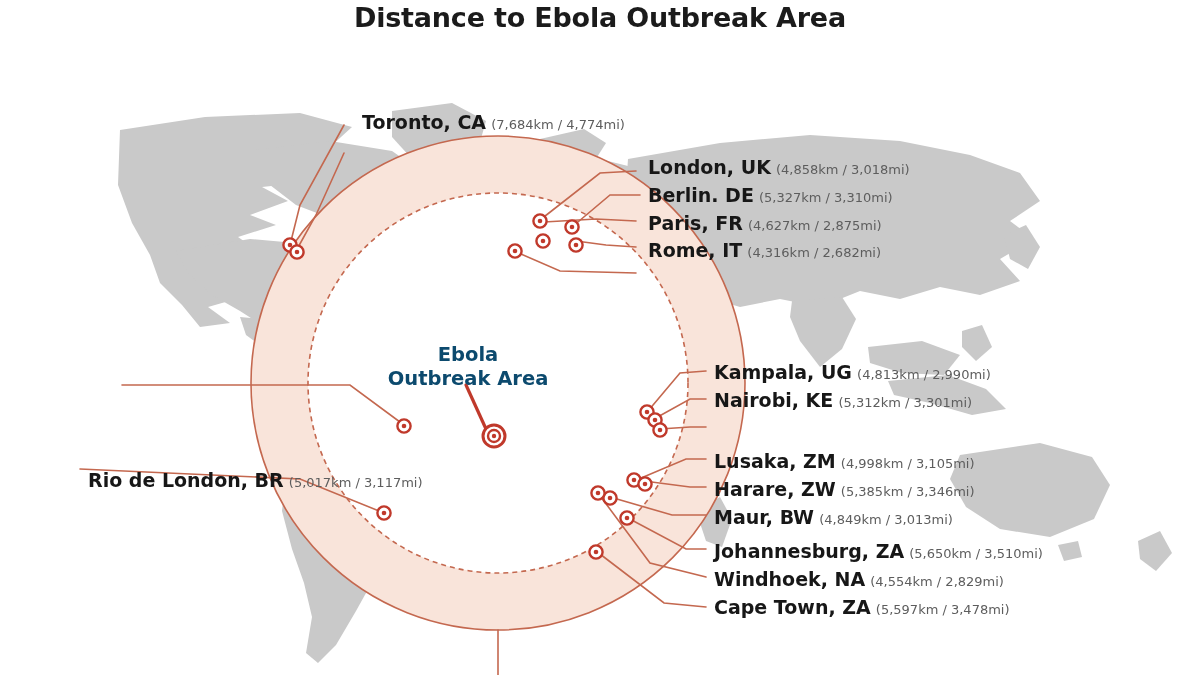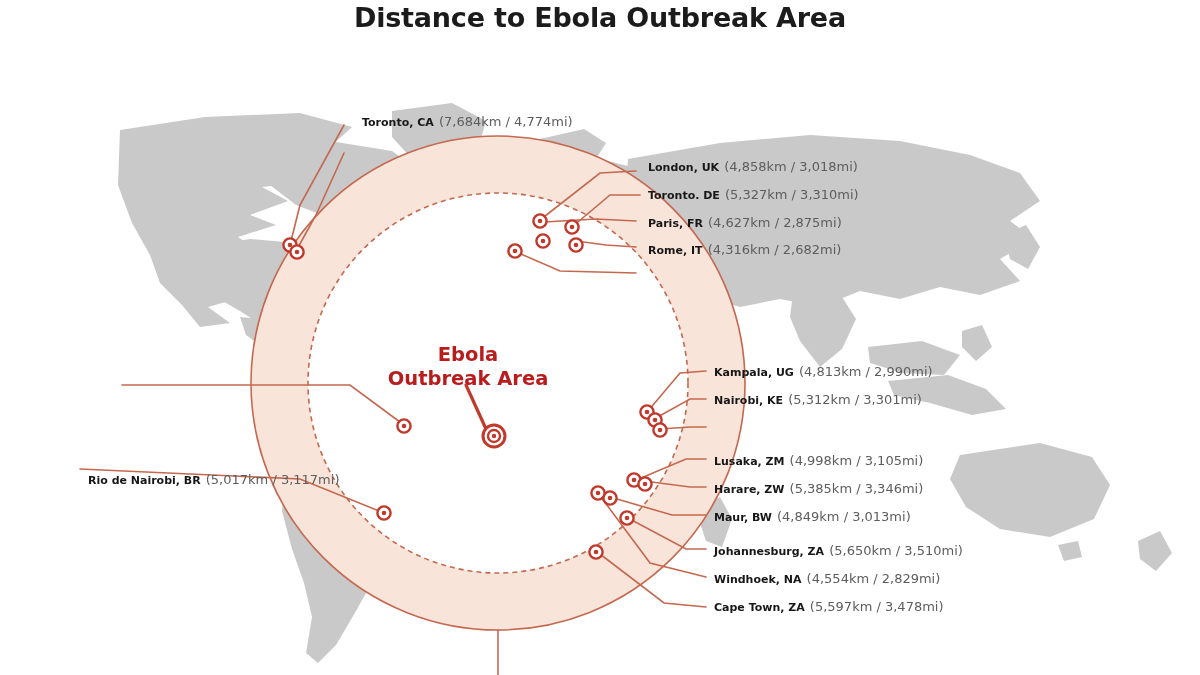--- a/index.html
+++ b/index.html
@@ -18,27 +18,27 @@
 
   
   #mapwrap{position:absolute;left:0;top:55px;width:1200px;height:620px;}
   #mapsvg{position:absolute;left:0;top:0;width:1200px;height:620px;}
 
   
   .lbl{
     position:absolute;white-space:nowrap;line-height:1;
     font-family:"DejaVu Sans", sans-serif;
   }
-  .lbl .city{font-size:11px;font-weight:700;color:#171717;}
+  .lbl .city{font-size:19px;font-weight:700;color:#171717;}
   .lbl .dist{font-size:13px;font-weight:400;color:#5d5d5d;}
 
   
   .ebola-cap{
     position:absolute;left:384px;top:288px;width:168px;text-align:center;
-    font-size:19.5px;font-weight:700;color:#b91c1c;line-height:1.22;
+    font-size:19.5px;font-weight:700;color:#0c4a6e;line-height:1.22;
     font-family:"DejaVu Sans", sans-serif;
   }
 </style>
 </head>
 <body>
 
 <div id="stage">
 
   <div class="title">Distance to Ebola Outbreak Area</div>
 
@@ -222,34 +222,34 @@
   <div class="lbl" style="left:362px;top:113px;">
     <span class="city">Toronto, CA</span>
     <span class="dist">(7,684km / 4,774mi)</span>
   </div>
 
   <div class="lbl" style="left:648px;top:158px;">
     <span class="city">London, UK</span>
     <span class="dist">(4,858km / 3,018mi)</span>
   </div>
   <div class="lbl" style="left:648px;top:186px;">
-    <span class="city">Toronto. DE</span>
+    <span class="city">Berlin. DE</span>
     <span class="dist">(5,327km / 3,310mi)</span>
   </div>
   <div class="lbl" style="left:648px;top:214px;text-align:center;">
     <span class="city">Paris, FR</span>
     <span class="dist">(4,627km / 2,875mi)</span>
   </div>
   <div class="lbl" style="left:648px;top:241px;">
     <span class="city">Rome, IT</span>
     <span class="dist">(4,316km / 2,682mi)</span>
   </div>
 
   <div class="lbl" style="left:88px;top:471px;">
-    <span class="city">Rio de Nairobi, BR</span>
+    <span class="city">Rio de London, BR</span>
     <span class="dist">(5,017km / 3,117mi)</span>
   </div>
 
   <div class="lbl" style="left:714px;top:363px;">
     <span class="city">Kampala, UG</span>
     <span class="dist">(4,813km / 2,990mi)</span>
   </div>
   <div class="lbl" style="left:714px;top:391px;">
     <span class="city">Nairobi, KE</span>
     <span class="dist">(5,312km / 3,301mi)</span>

